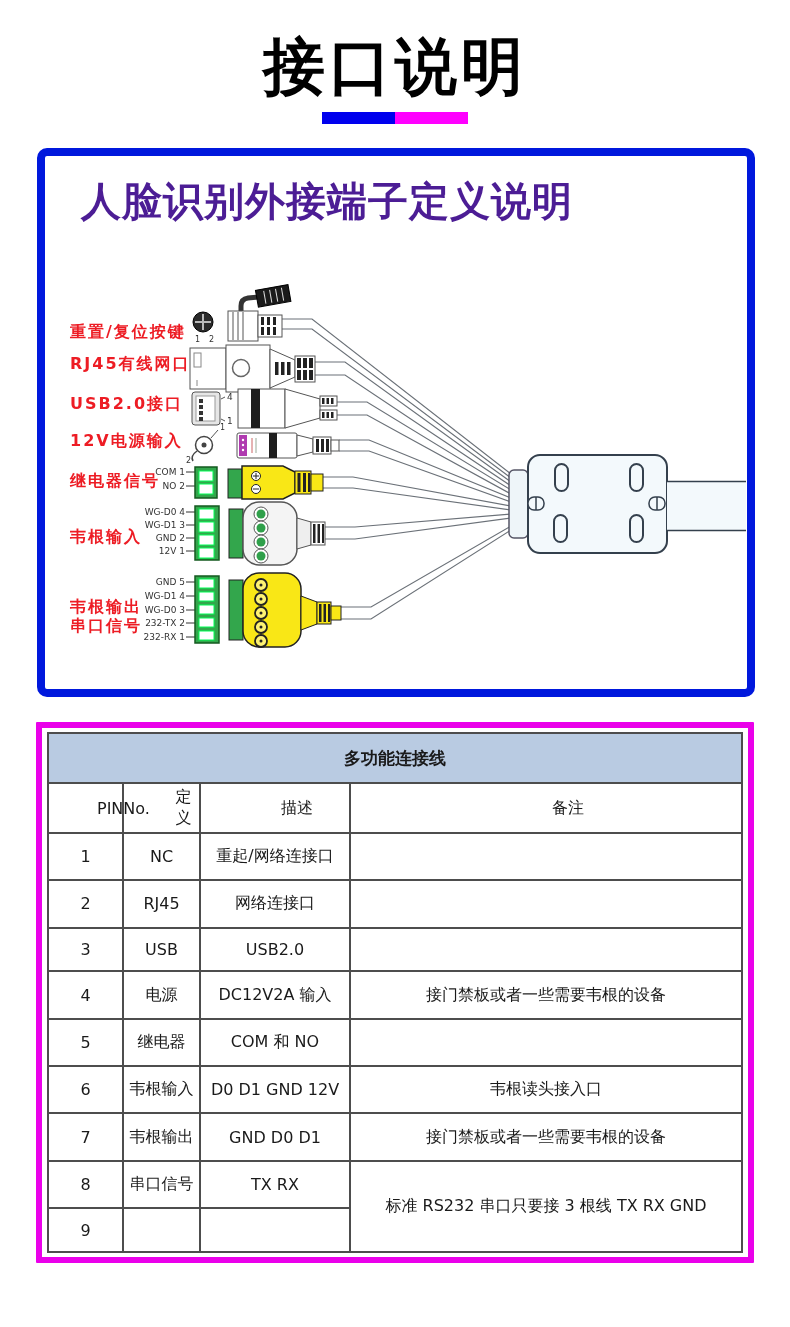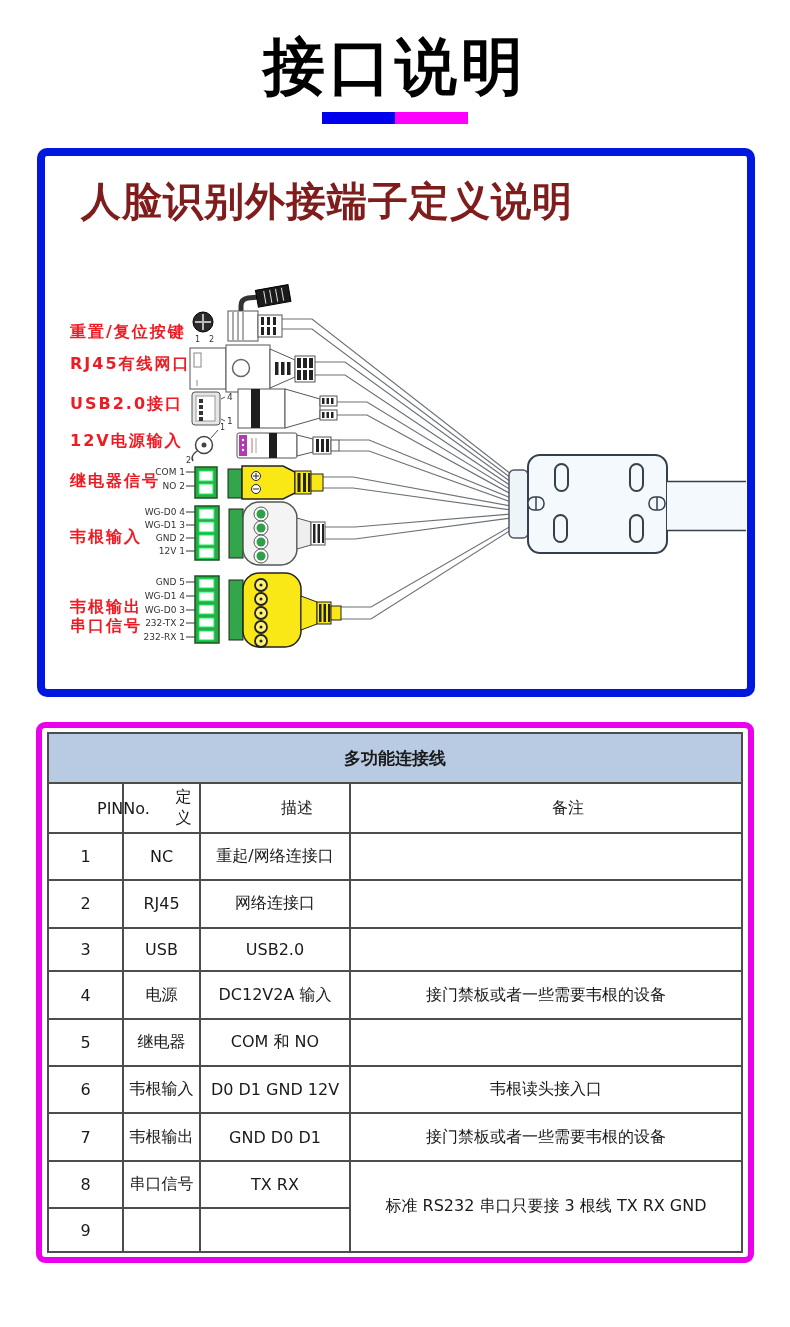--- a/index.html
+++ b/index.html
@@ -17,30 +17,30 @@
   .title-bar span{display:inline-block;width:73px;height:12px;}
   .title-bar .bar-left{background:#0000ee;}
   .title-bar .bar-right{background:#ff00ff;}
   
   .panel-diagram{
     position:absolute;left:37px;top:148px;width:718px;height:549px;box-sizing:border-box;
     border:8px solid #0018dd;border-radius:10px;background:#fff;
   }
   .diagram-heading{
     position:absolute;left:36px;top:18px;margin:0;z-index:2;
-    font-size:40px;font-weight:bold;letter-spacing:1px;color:#7f1d1d;
+    font-size:40px;font-weight:bold;letter-spacing:1px;color:#4c1d95;
   }
   .diagram-svg{position:absolute;left:0;top:0;width:702px;height:533px;z-index:1;}
   .red-label{font-size:16px;font-weight:bold;letter-spacing:2px;}
   .pin-label{font-size:9px;fill:#333;}
   .tiny-num{font-size:8px;fill:#333;}
   
   .panel-table{
     position:absolute;left:36px;top:722px;width:718px;height:541px;box-sizing:border-box;
-    border:6px solid #ea00ea;border-radius:9px;background:#fff;padding:4px 5px;
+    border:6px solid #ea00ea;border-radius:1px;background:#fff;padding:4px 5px;
   }
   table.pin-table{width:100%;height:100%;border-collapse:collapse;table-layout:fixed;}
   .pin-table th,.pin-table td{
     border:2px solid #4d4d4d;text-align:center;vertical-align:middle;
     font-size:16px;font-weight:normal;color:#1a1a1a;padding:2px 4px;
   }
   .pin-table .table-title-cell{background:#b9cbe2;font-weight:bold;font-size:17px;height:44px;}
   .pin-table .col-head{height:44px;padding-left:48px;}
 </style>
 </head>

